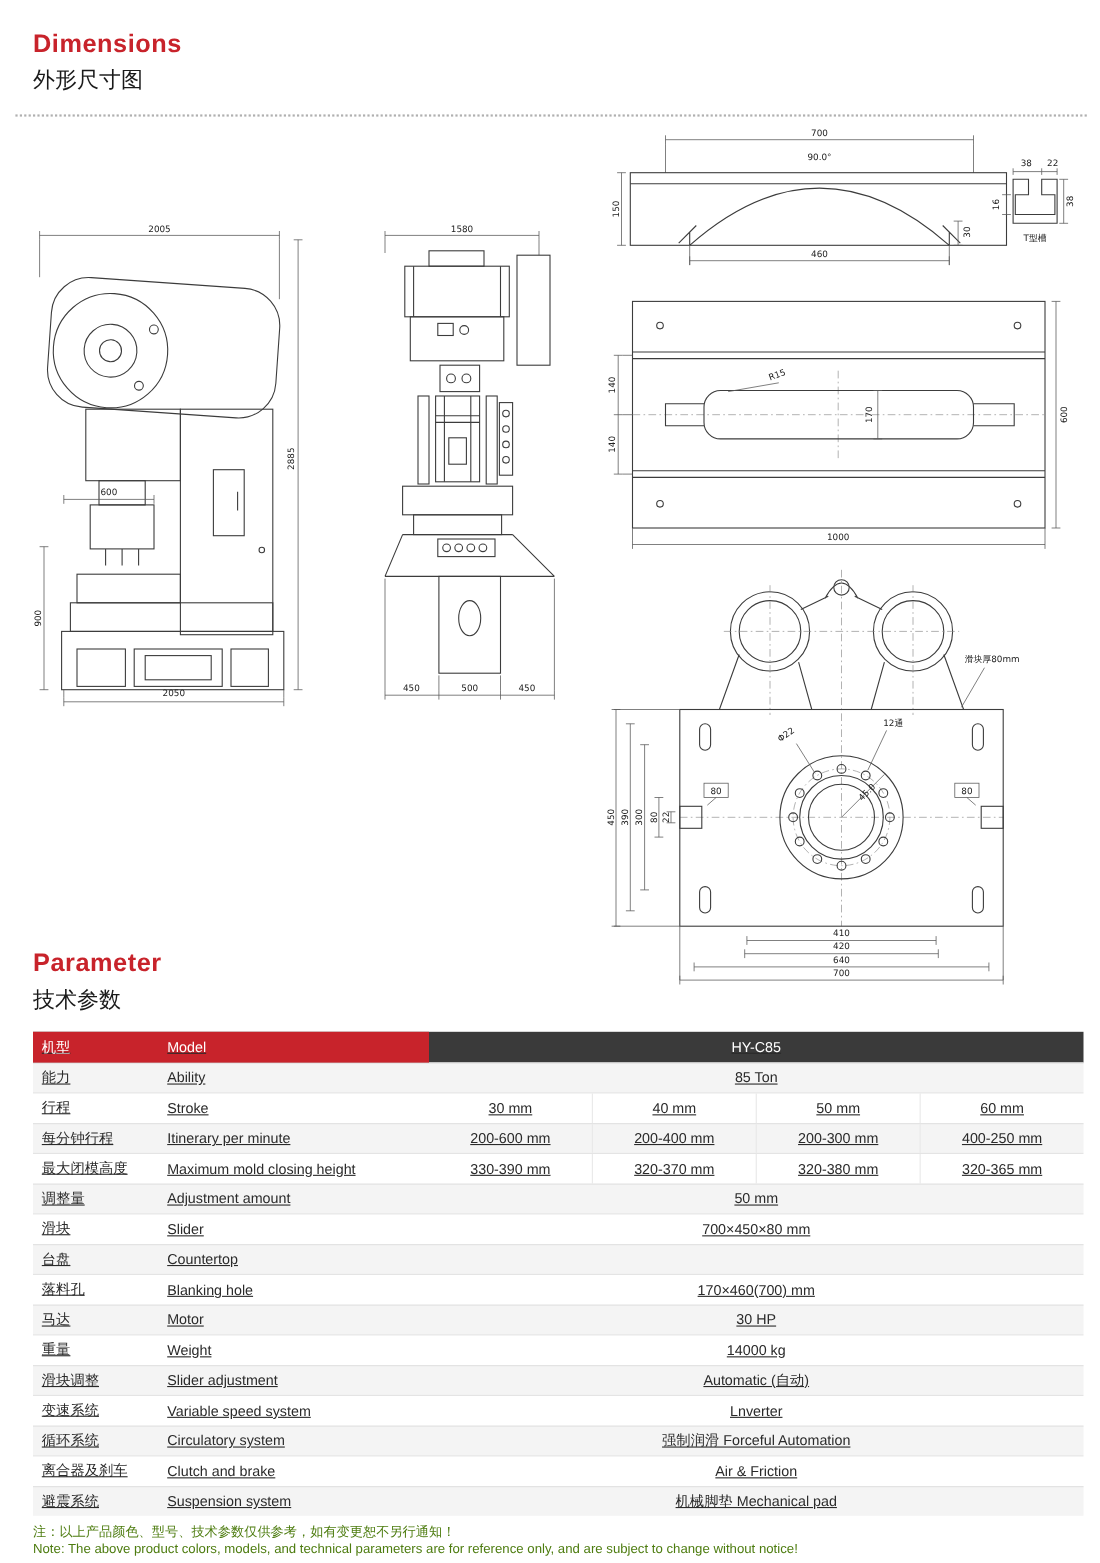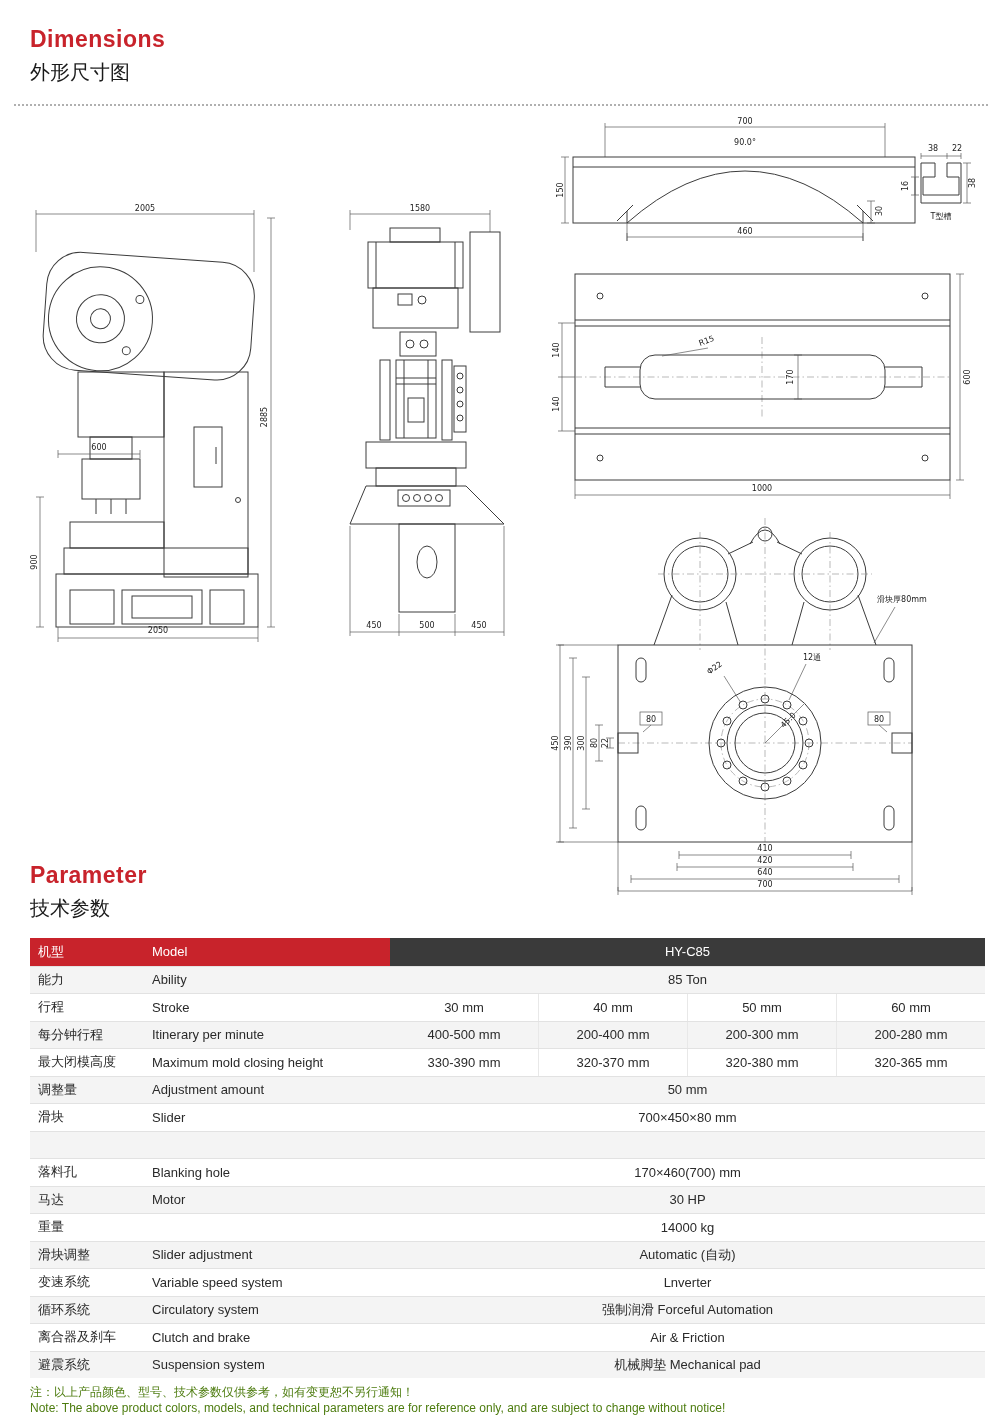--- a/index.html
+++ b/index.html
@@ -12,21 +12,21 @@
   .subtitle { color:#1a1a1a; font-size:20px; margin-top:6px; }
 
   .dotted-sep { position:absolute; left:14px; right:12px; top:104px; border-top:2px dotted #b0b0b0; }
 
   svg { position:absolute; overflow:visible; }
   svg text { font-family:"DejaVu Sans",sans-serif; fill:#222; font-size:8px; }
   .ln { stroke:#3c3c3c; fill:none; stroke-width:1; }
   .dm { stroke:#5a5a5a; fill:none; stroke-width:0.7; }
   .cl { stroke:#8a8a8a; fill:none; stroke-width:0.6; stroke-dasharray:7 3 1.5 3; }
 
-  .param-table { position:absolute; left:30px; top:938px; width:955px; font-size:13px; color:#2a2a2a; }
+  .param-table { position:absolute; left:30px; top:938px; width:955px; font-size:13px; color:#2a2a2a;text-decoration:underline; }
   .trow { display:flex; height:27.5px; background:#fff; }
   .trow + .trow { border-top:1px solid #e2e2e2; }
   .trow:nth-child(even) { background:#f4f4f4; }
   .trow.header { background:#3a3a3a; color:#fff; font-size:13px; }
   .labels { display:flex; width:360px; flex:0 0 360px; }
   .trow.header .labels { background:#c8232b; }
   .cell-cn { width:122px; flex:0 0 122px; padding-left:8px; display:flex; align-items:center; }
   .cell-en { flex:1; display:flex; align-items:center; }
   .vals { flex:1; display:flex; }
   .vcell { flex:1; display:flex; align-items:center; justify-content:center; text-align:center; }
@@ -275,24 +275,24 @@
         <div class="vcell">60 mm</div>
       </div>
     </div>
 
     <div class="trow">
       <div class="labels">
         <div class="cell-cn">每分钟行程</div>
         <div class="cell-en">Itinerary per minute</div>
       </div>
       <div class="vals">
-        <div class="vcell">400-500 mm</div>
+        <div class="vcell">200-600 mm</div>
         <div class="vcell">200-400 mm</div>
         <div class="vcell">200-300 mm</div>
-        <div class="vcell">200-280 mm</div>
+        <div class="vcell">400-250 mm</div>
       </div>
     </div>
 
     <div class="trow">
       <div class="labels">
         <div class="cell-cn">最大闭模高度</div>
         <div class="cell-en">Maximum mold closing height</div>
       </div>
       <div class="vals">
         <div class="vcell">330-390 mm</div>
@@ -316,20 +316,24 @@
       <div class="labels">
         <div class="cell-cn">滑块</div>
         <div class="cell-en">Slider</div>
       </div>
       <div class="vals">
           <div class="vcell">700×450×80 mm</div>
         </div>
     </div>
 
     <div class="trow">
+      <div class="labels">
+        <div class="cell-cn">台盘</div>
+        <div class="cell-en">Countertop</div>
+      </div>
     </div>
 
     <div class="trow">
       <div class="labels">
         <div class="cell-cn">落料孔</div>
         <div class="cell-en">Blanking hole</div>
       </div>
       <div class="vals">
           <div class="vcell">170×460(700) mm</div>
         </div>
@@ -341,20 +345,21 @@
         <div class="cell-en">Motor</div>
       </div>
       <div class="vals">
           <div class="vcell">30 HP</div>
         </div>
     </div>
 
     <div class="trow">
       <div class="labels">
         <div class="cell-cn">重量</div>
+        <div class="cell-en">Weight</div>
       </div>
       <div class="vals">
           <div class="vcell">14000 kg</div>
         </div>
     </div>
 
     <div class="trow">
       <div class="labels">
         <div class="cell-cn">滑块调整</div>
         <div class="cell-en">Slider adjustment</div>

